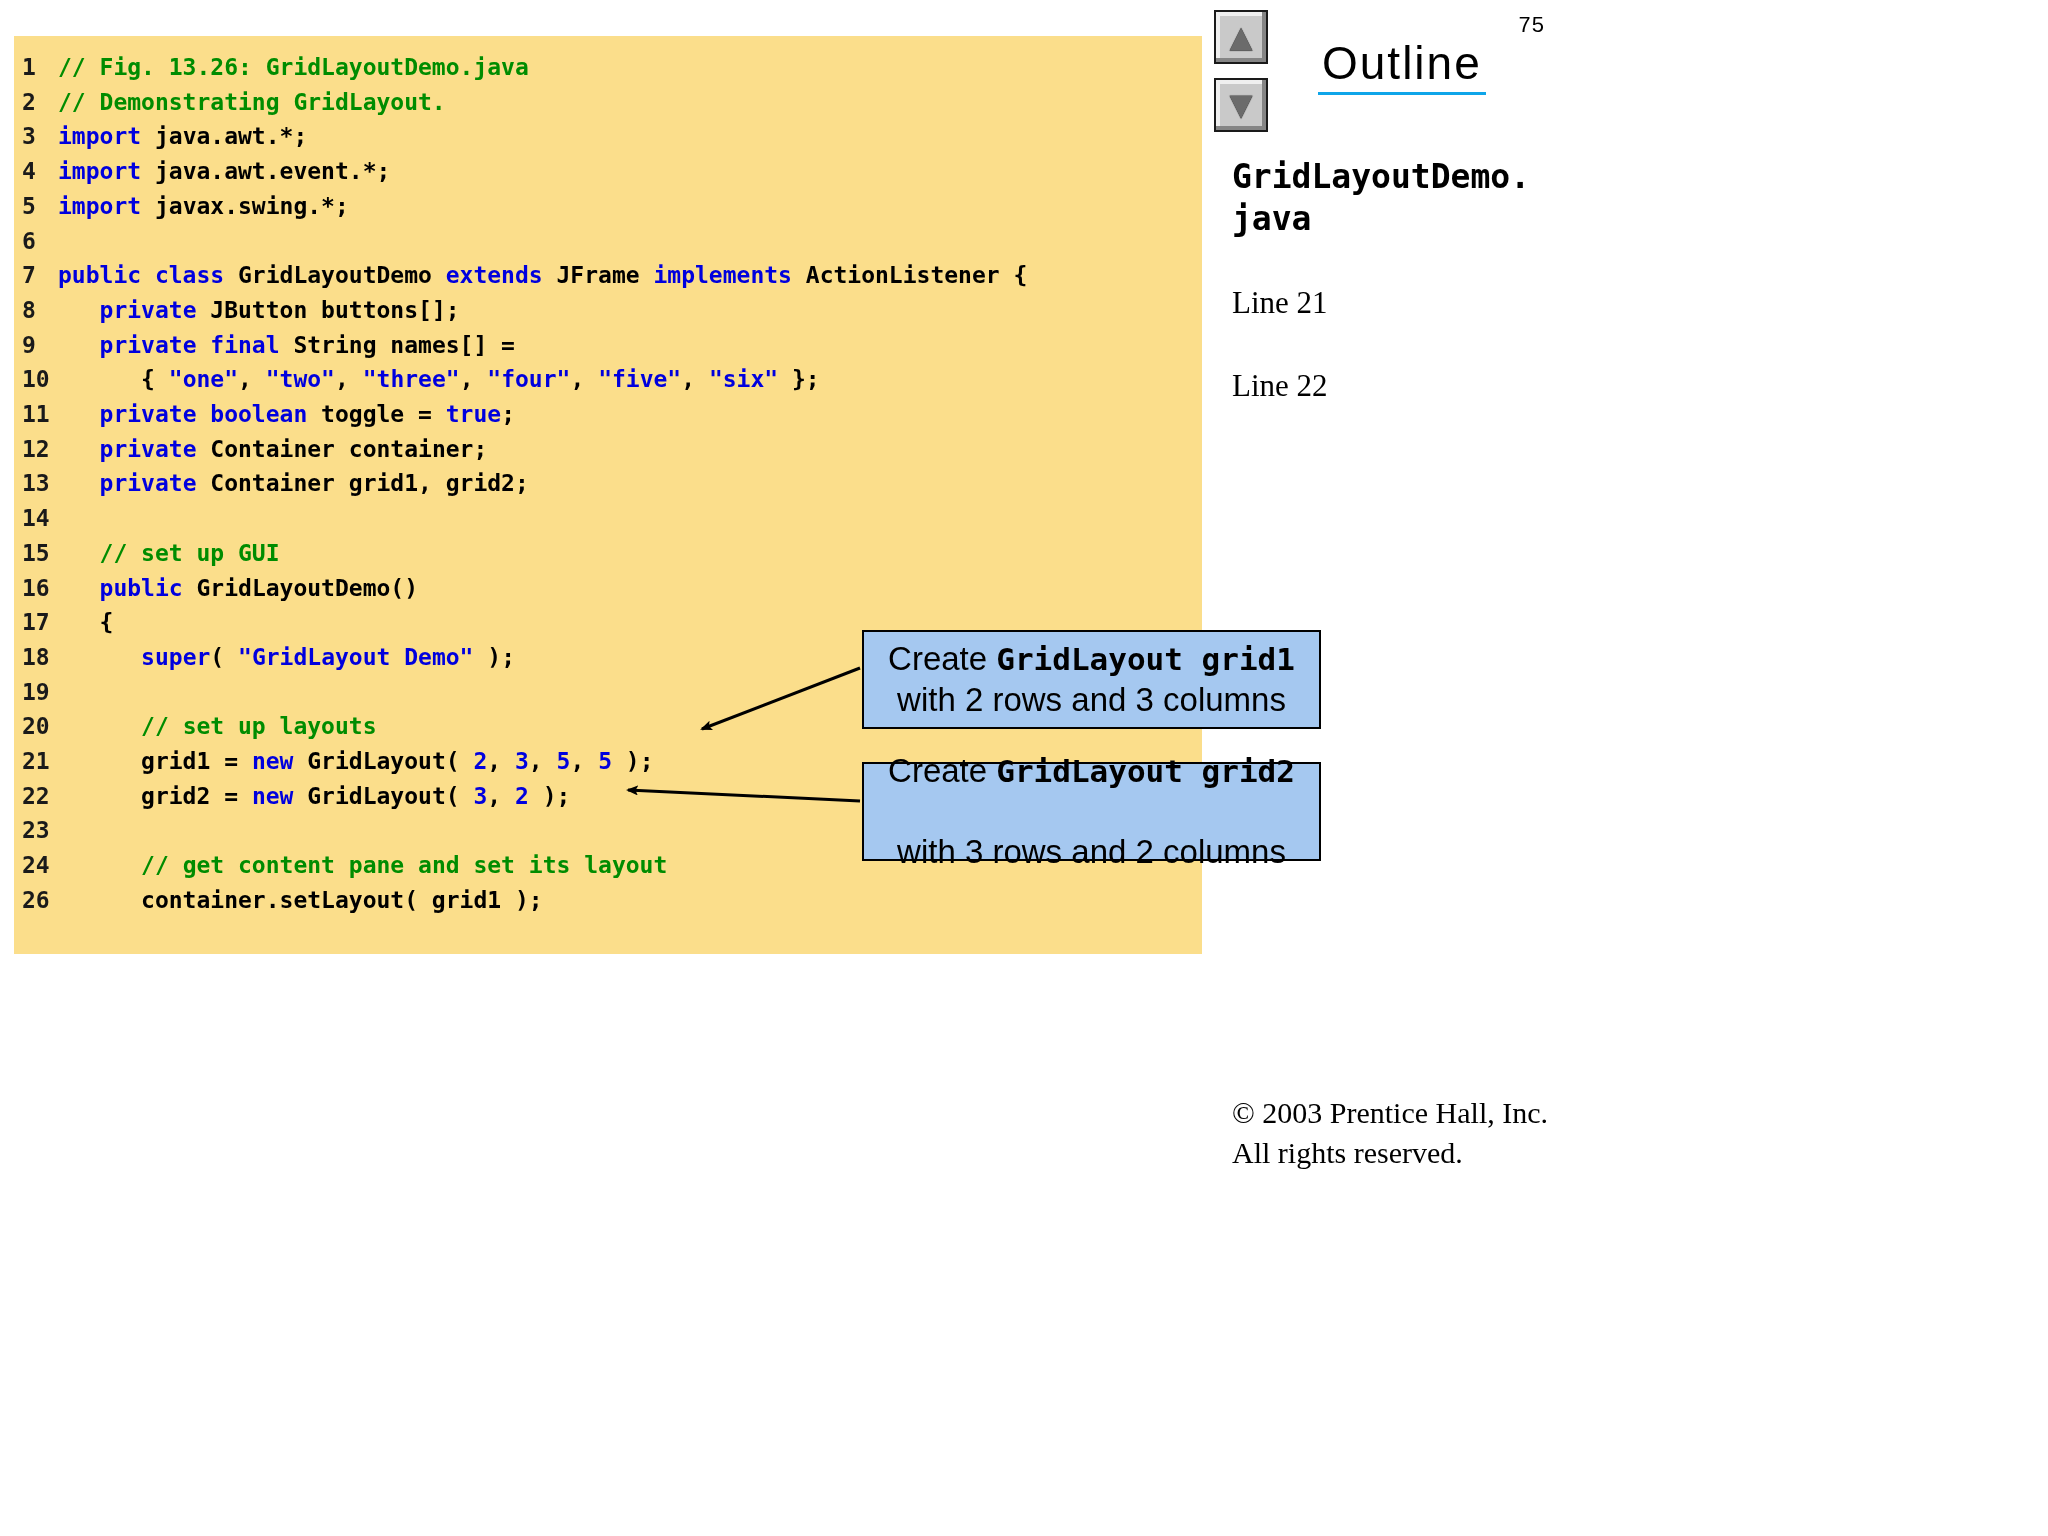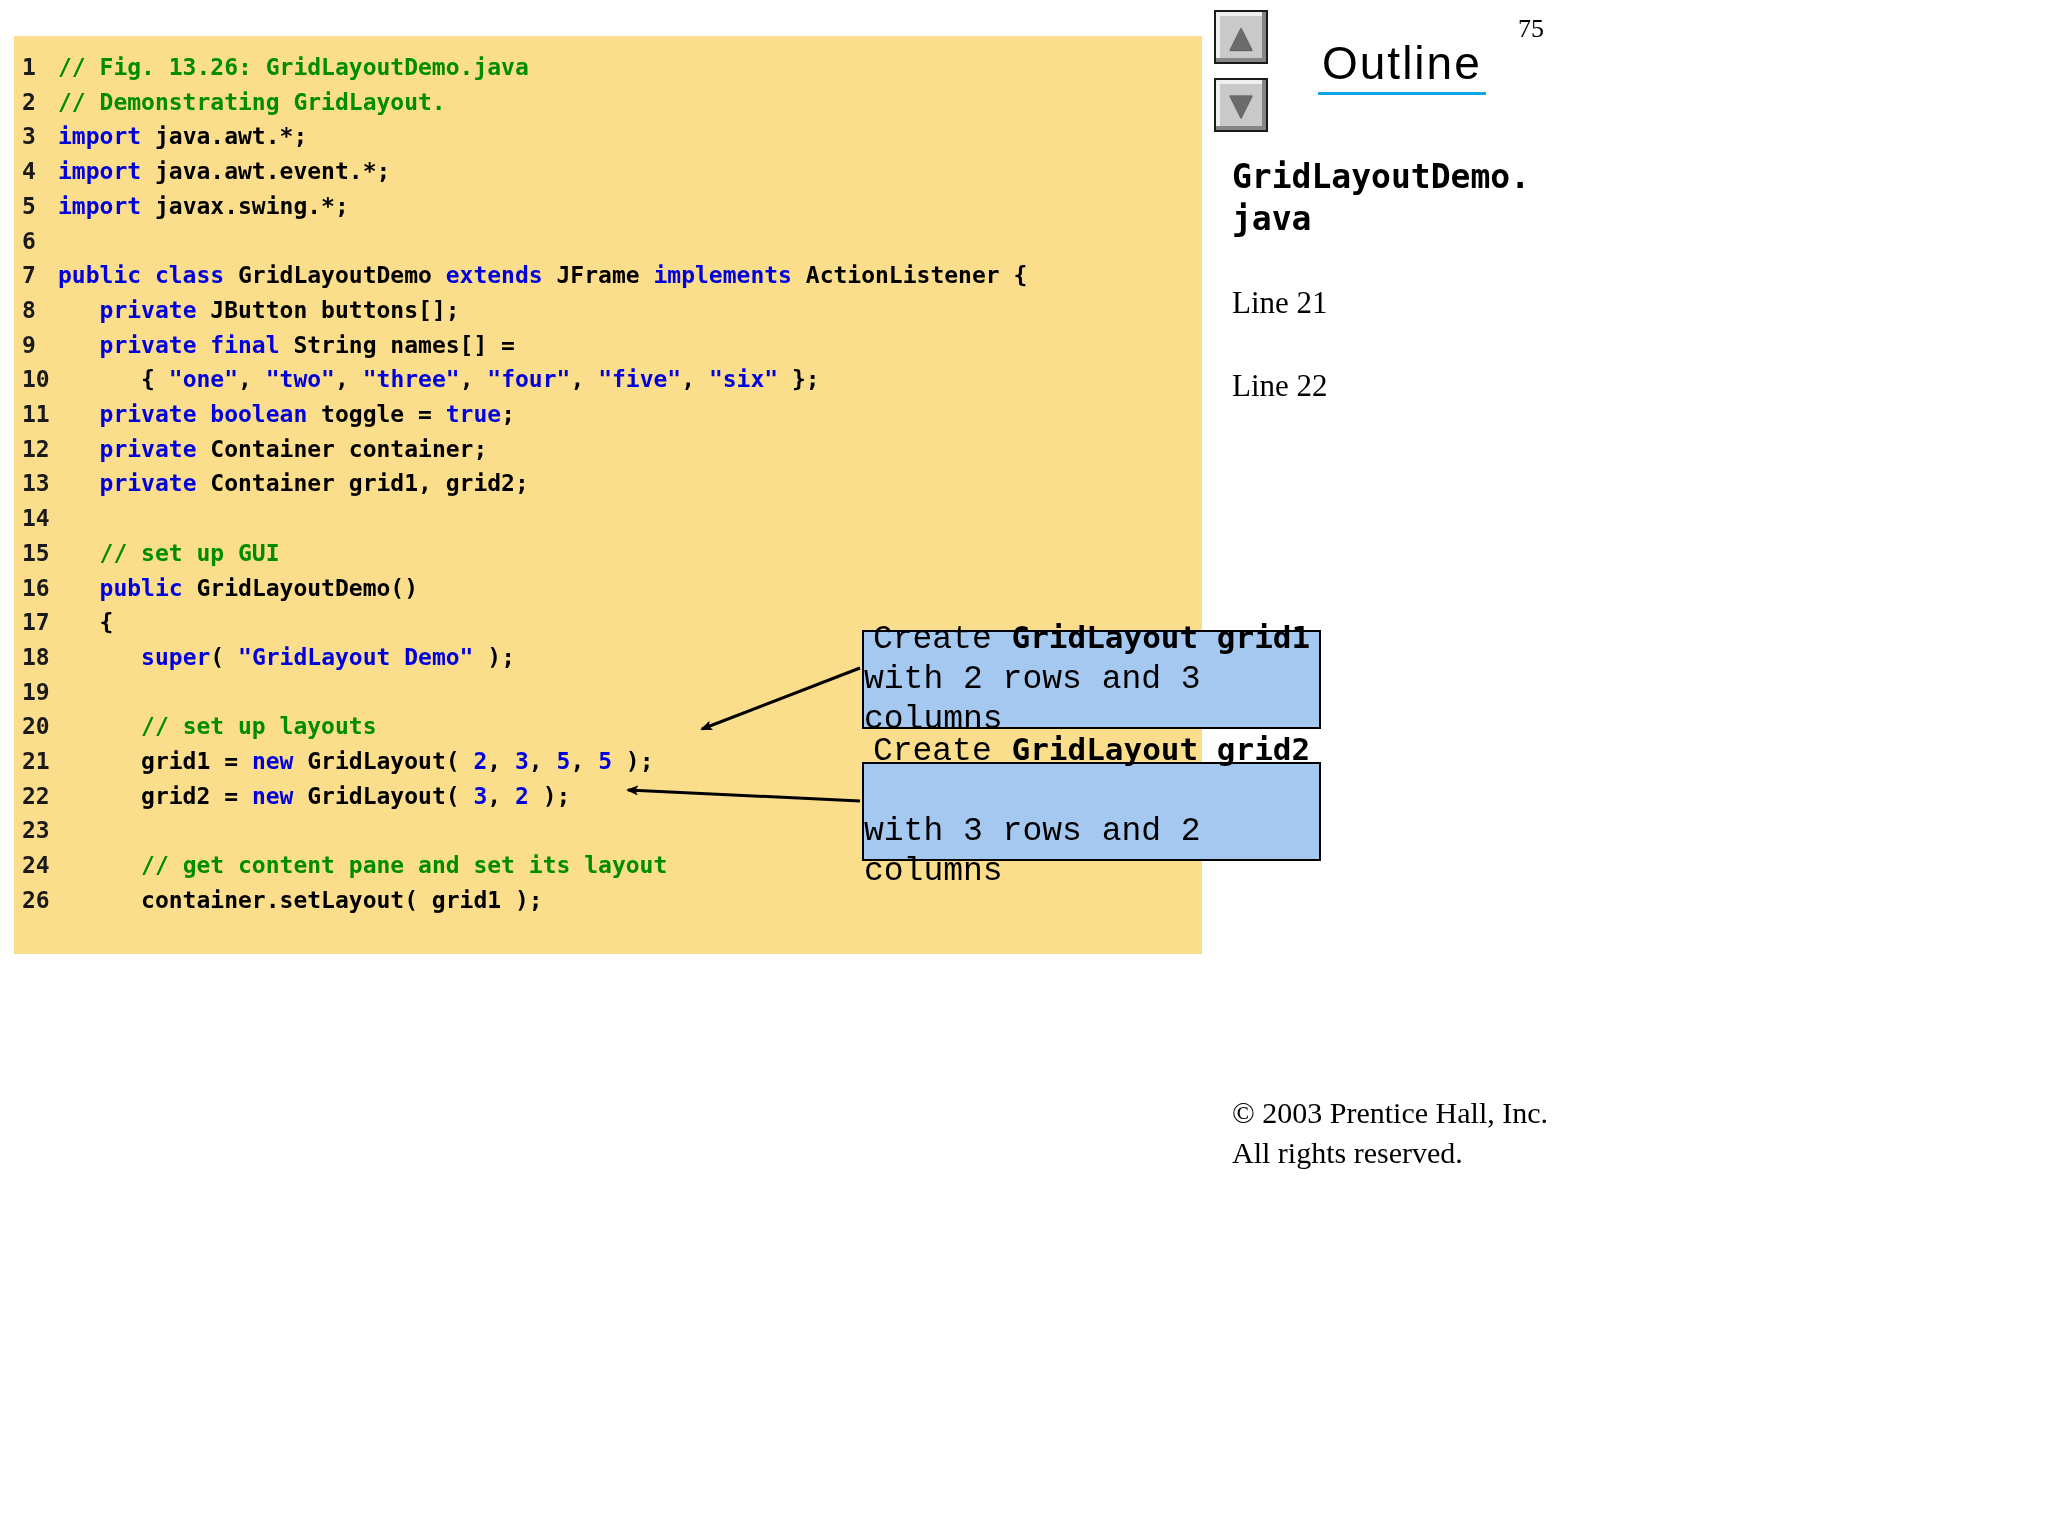--- a/index.html
+++ b/index.html
@@ -83,22 +83,22 @@
     font-size: 46px;
     letter-spacing: 2px;
     color: #000;
     border-bottom: 3px solid #0ea5e9;
     padding: 0 4px 2px 4px;
   }
   .page-number {
     position: absolute;
     left: 1518px;
     top: 14px;
-    font-family: Liberation Serif, serif;
-    font-size: 26px;
+    font-family: Liberation Mono, monospace;
+    font-size: 22px;
     color: #000;
   }
 
   
   .file-title {
     position: absolute;
     left: 1232px;
     top: 156px;
     font-family: "DejaVu Sans Mono", "Liberation Mono", monospace;
     font-size: 33px;
@@ -126,21 +126,21 @@
     border: 2px solid #000;
     display: flex;
     flex-direction: column;
     align-items: center;
     justify-content: center;
     line-height: 1.22;
   }
   .callout-1 { top: 630px; }
   .callout-2 { top: 762px; gap: 40px; }
   .callout .serif {
-    font-family: Liberation Mono, monospace;
+    font-family: Liberation Sans, sans-serif;
     font-size: 33px;
     color: #000;
   }
   .callout .mono {
     font-family: "DejaVu Sans Mono", "Liberation Mono", monospace;
     font-weight: bold;
     font-size: 31px;
     color: #000;
   }
 

